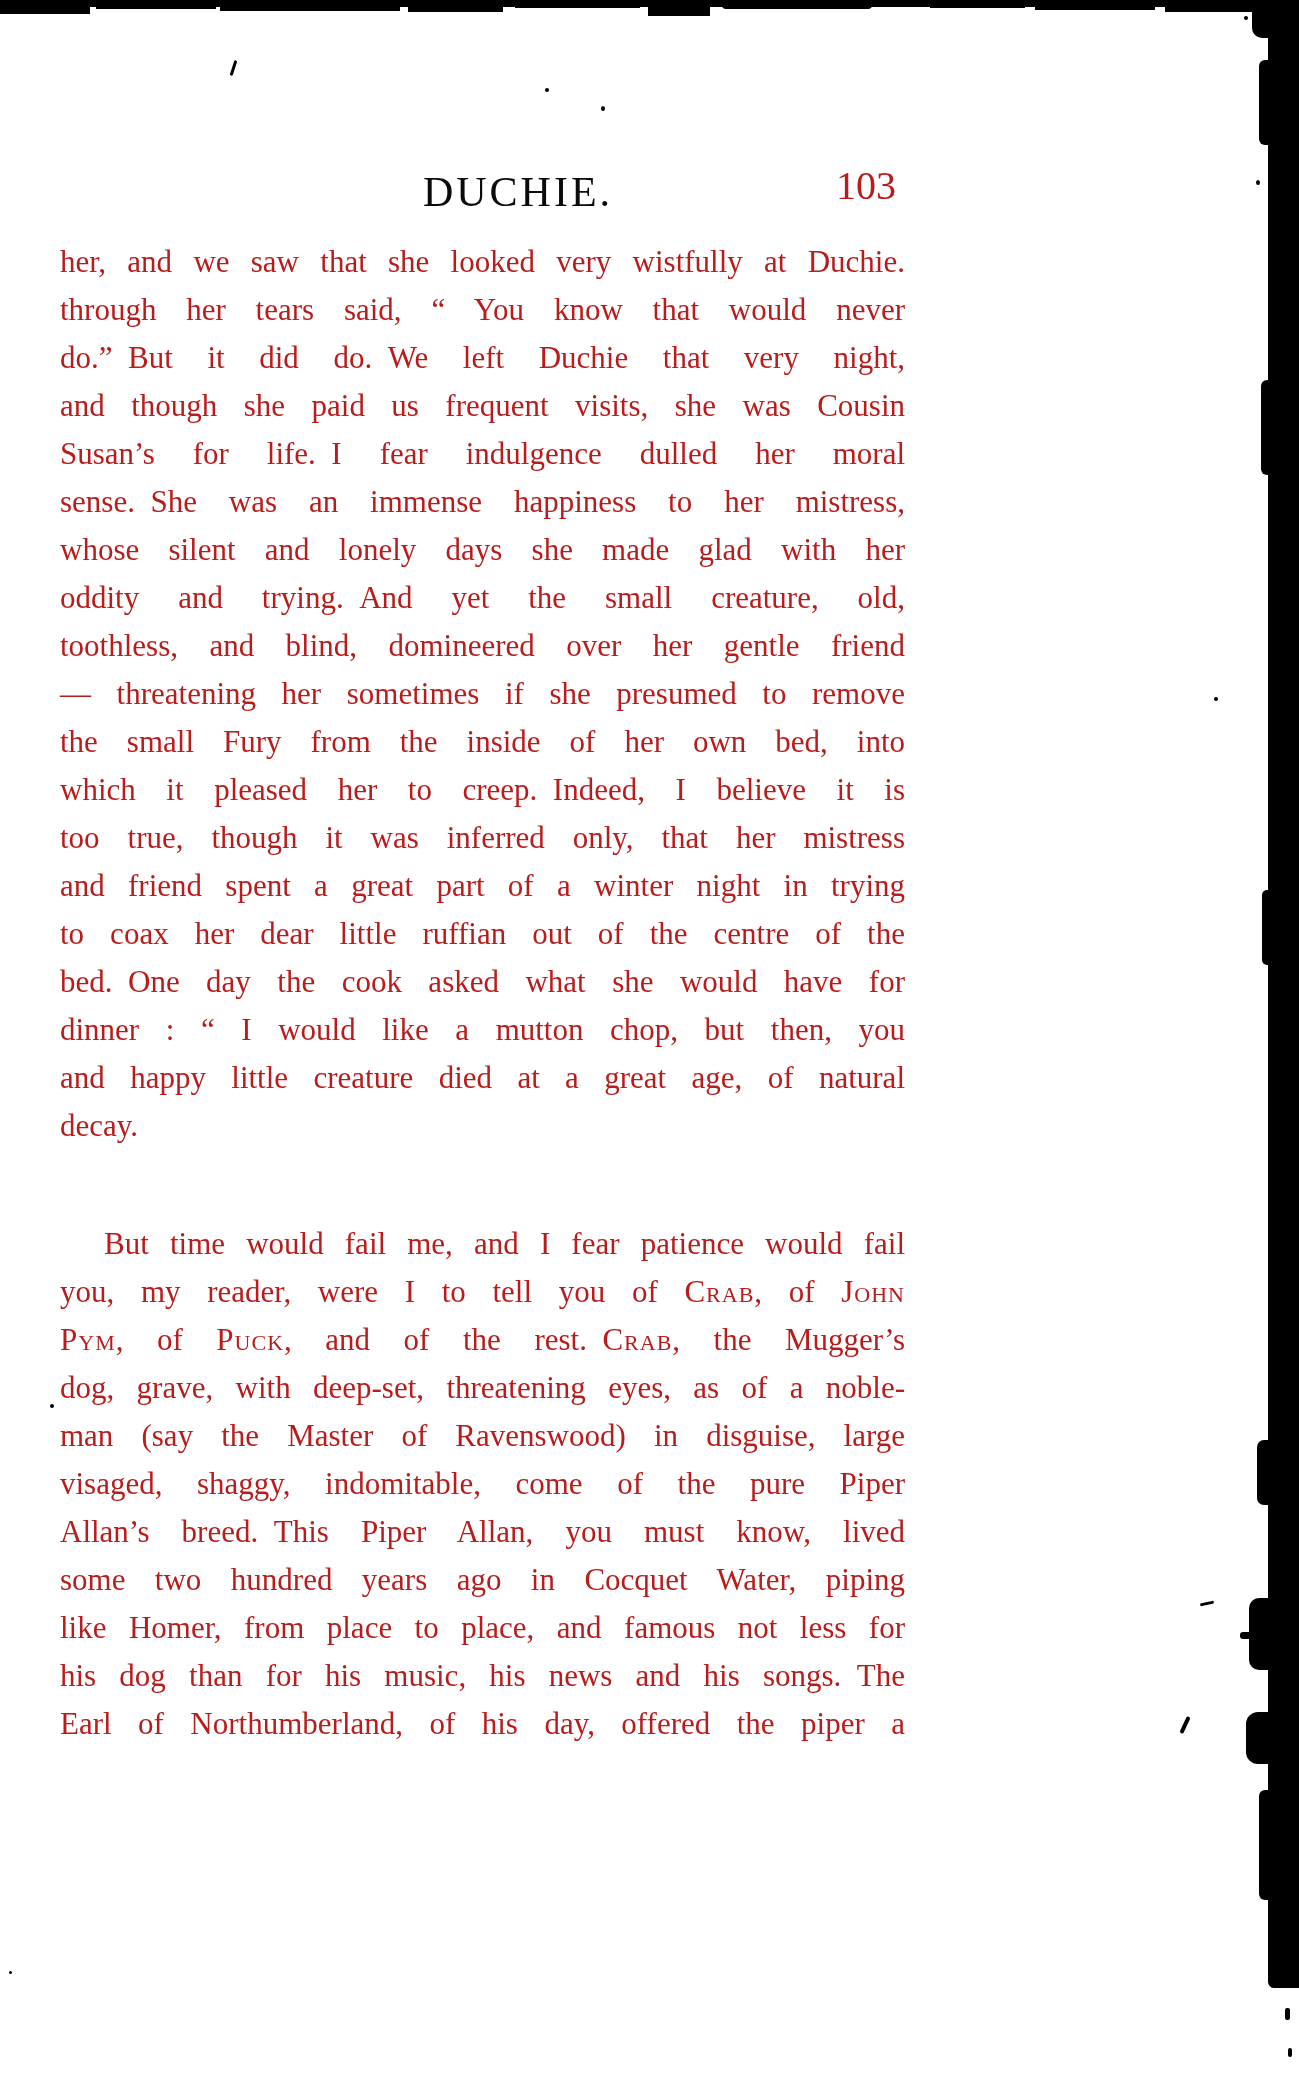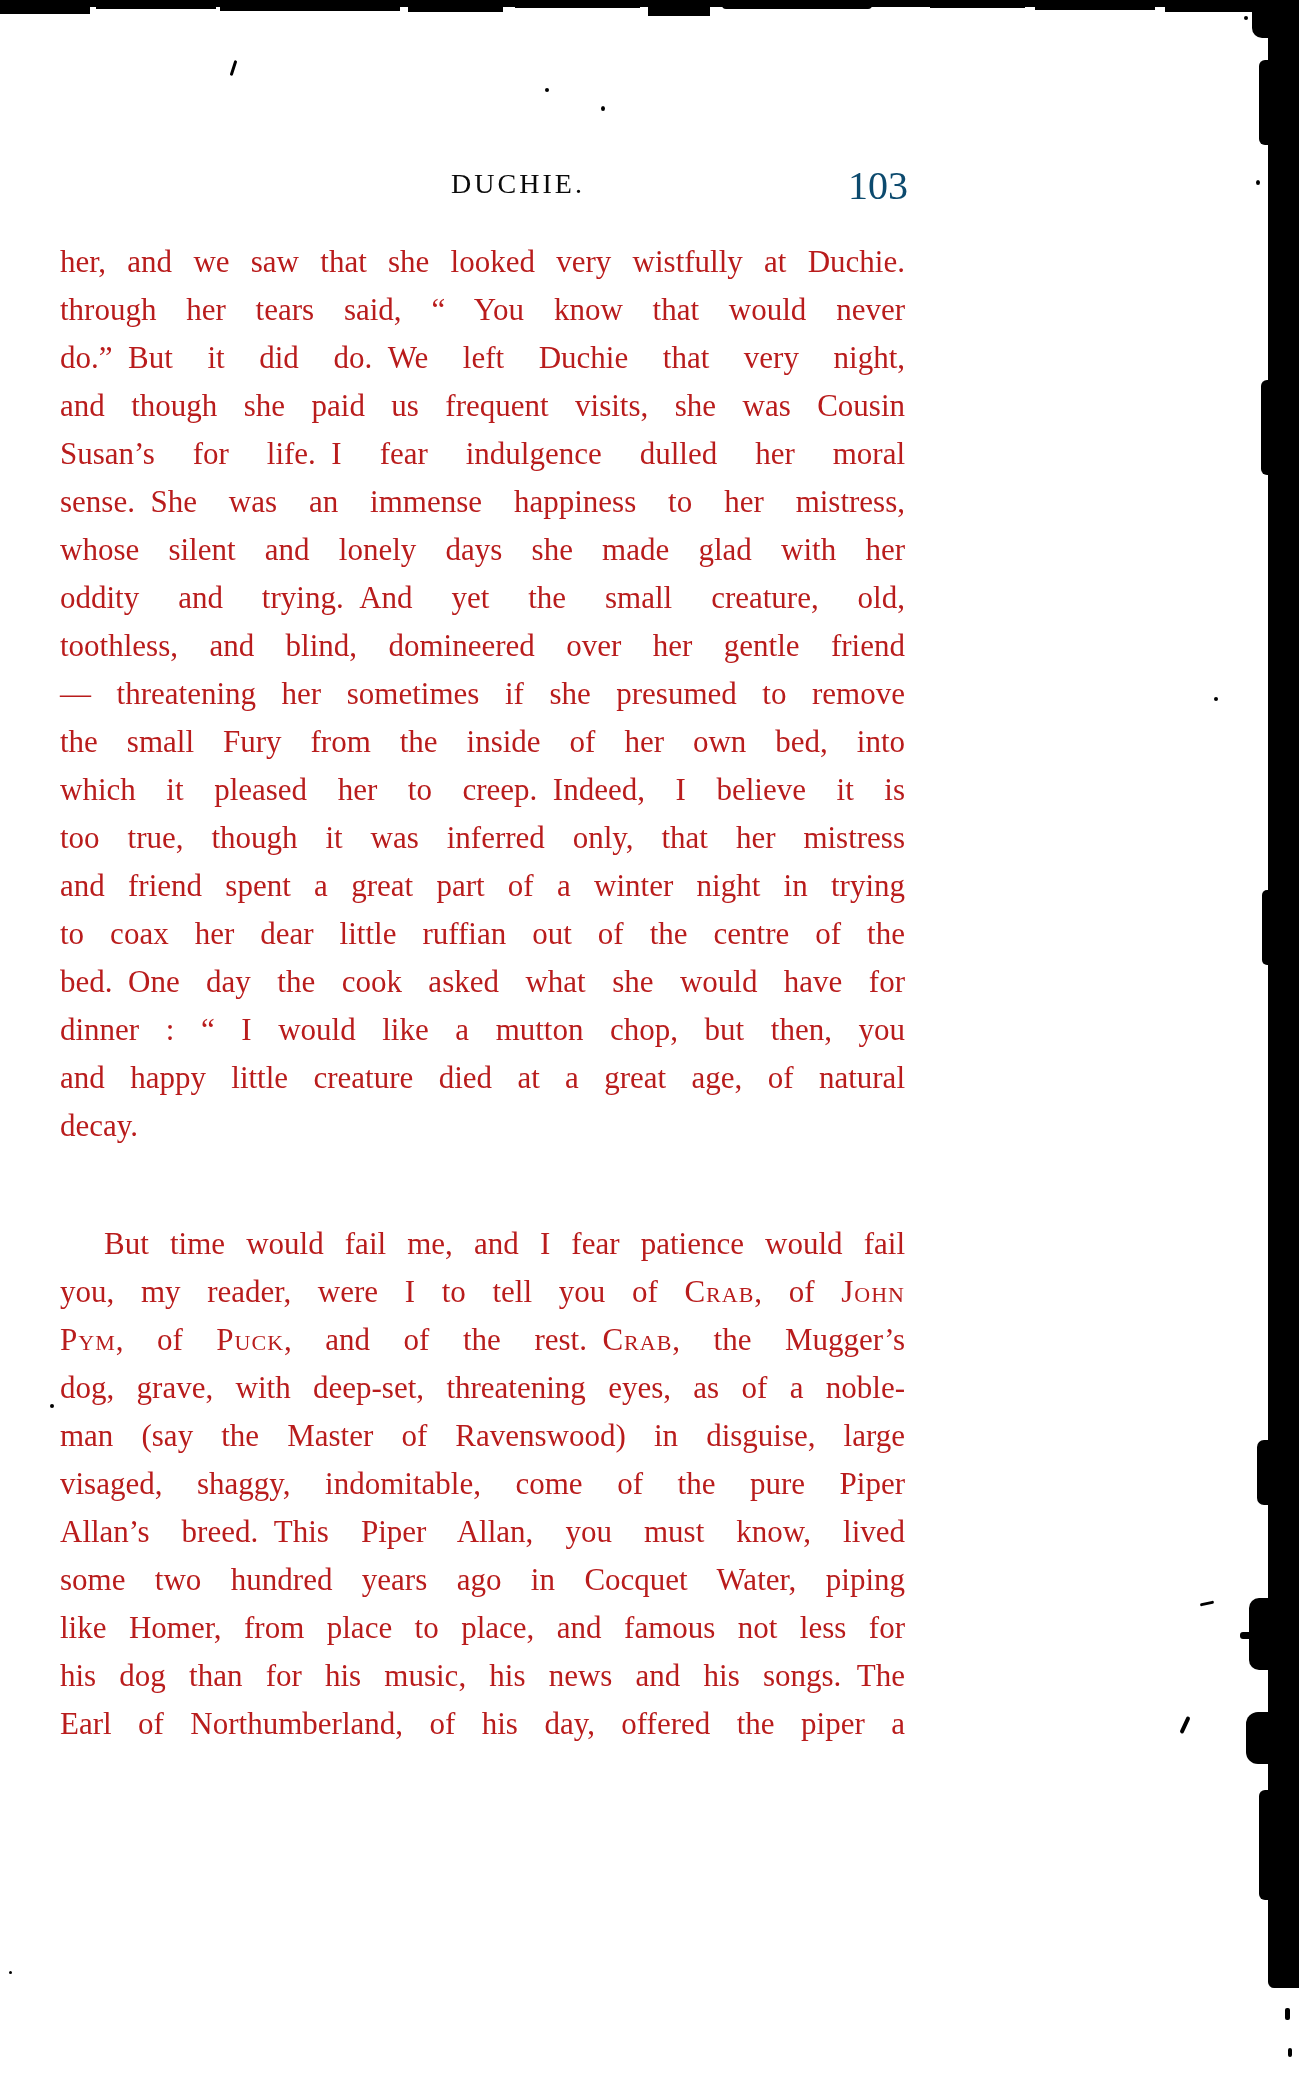--- a/index.html
+++ b/index.html
@@ -13,25 +13,25 @@
   }
   .page { position:absolute; inset:0; }
 
   
   .running-header {
     position:absolute; left:60px; top:168px; width:848px; height:42px;
   }
   .header-title {
     position:absolute; left:8px; right:0; text-align:center;
     margin-left:60px;
-    font-size:28px; letter-spacing:3px; color:#0a0a0a;
+    font-size:42px; letter-spacing:3px; color:#0a0a0a;
   }
   .page-number {
-    position:absolute; right:0; top:-6px;
-    font-size:40px; color:#0c4a6e;margin-left:20px;
+    position:absolute; right:12px; top:-6px;
+    font-size:40px; color:#b91c1c;margin-left:20px;
   }
 
   
   .text-block {
     position:absolute; left:60px; top:238px; width:845px;
     font-size:31px; line-height:48px; color:#b91c1c;
   }
   .paragraph { margin:0; }
   .paragraph + .paragraph { margin-top:70px; }
   .paragraph.indent .line:first-child { text-indent:44px; }

